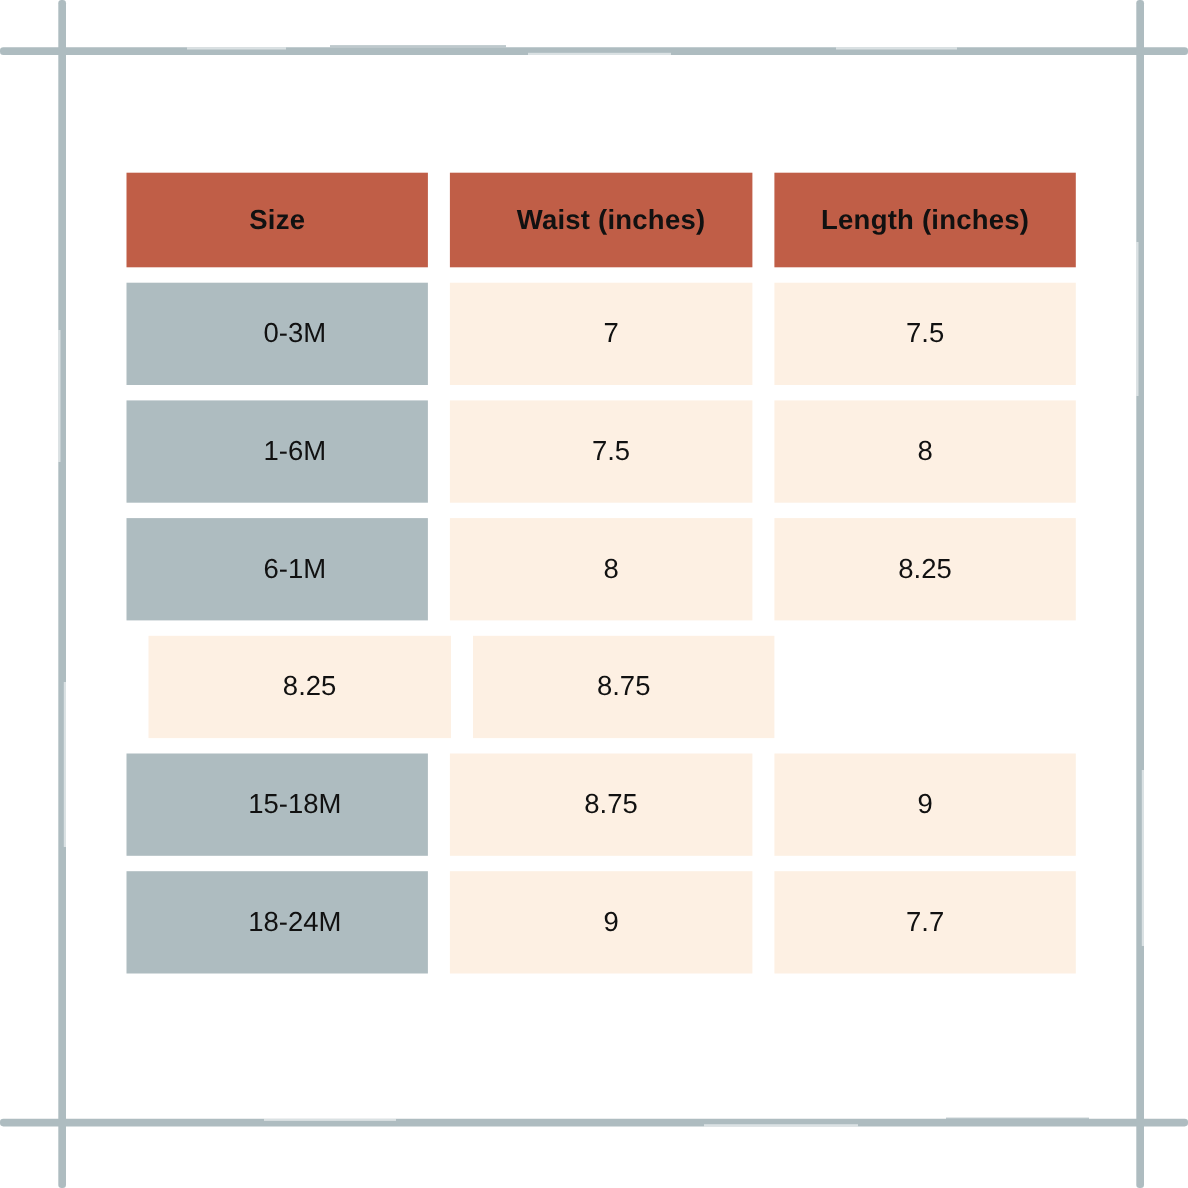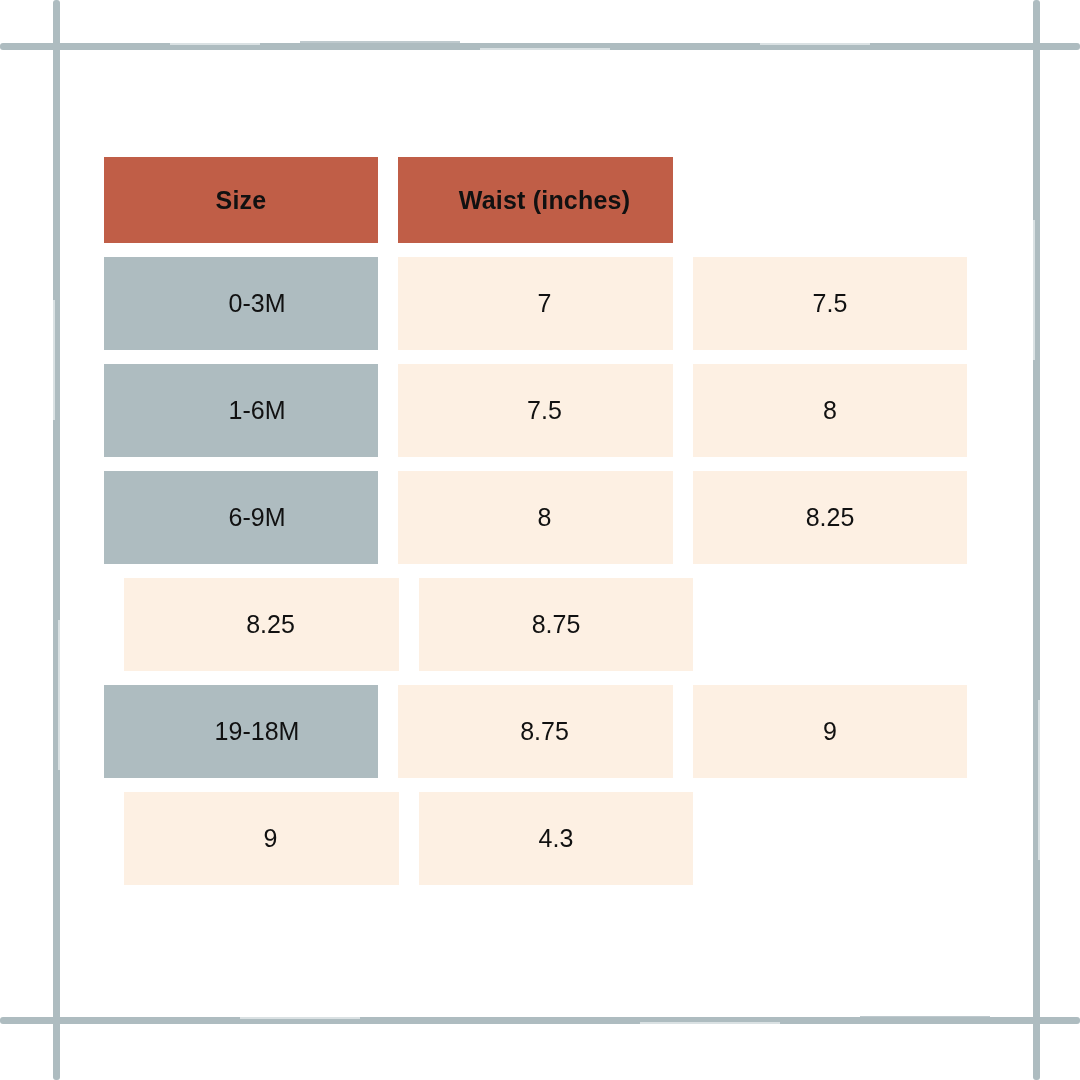--- a/index.html
+++ b/index.html
@@ -44,21 +44,21 @@
   }
 
   #frame-top    { left: 0px;   top: 43px;  width: 1080px; }
   #frame-bottom { left: 0px;   top: 1017px;width: 1080px; }
   #frame-left   { left: 53px;  top: 0px;   height: 1080px; }
   #frame-right  { left: 1033px;top: 0px;   height: 1080px; }
 
   
   #size-table {
     position: absolute;
-    left: 104px;
+    left: 115px;
     top: 157px;
     width: 863px;
   }
   .table-row {
     display: flex;
     width: 100%;
   }
   .table-row + .table-row {
     margin-top: 14px;
   }
@@ -114,50 +114,52 @@
   <div class="frame-rough" style="left:240px; top:1017px;width:120px;height:2px;"></div>
   <div class="frame-rough" style="left:640px; top:1022px;width:140px;height:2px;"></div>
   <div class="frame-ink" style="left:300px; top:41px;  width:160px;height:2px;"></div>
   <div class="frame-ink" style="left:860px; top:1016px;width:130px;height:2px;"></div>
 
   <div id="size-table">
 
     <div class="table-row header-row">
       <div class="cell col-0">Size</div>
       <div class="cell col-1">Waist (inches)</div>
+      <div class="cell col-2">Length (inches)</div>
     </div>
 
     <div class="table-row body-row">
       <div class="cell col-0 size-cell">0-3M</div>
       <div class="cell col-1 value-cell">7</div>
       <div class="cell col-2 value-cell">7.5</div>
     </div>
 
     <div class="table-row body-row">
       <div class="cell col-0 size-cell">1-6M</div>
       <div class="cell col-1 value-cell">7.5</div>
       <div class="cell col-2 value-cell">8</div>
     </div>
 
     <div class="table-row body-row">
-      <div class="cell col-0 size-cell">6-9M</div>
+      <div class="cell col-0 size-cell">6-1M</div>
       <div class="cell col-1 value-cell">8</div>
       <div class="cell col-2 value-cell">8.25</div>
     </div>
 
     <div class="table-row body-row">
       <div class="cell col-1 value-cell">8.25</div>
       <div class="cell col-2 value-cell">8.75</div>
     </div>
 
     <div class="table-row body-row">
-      <div class="cell col-0 size-cell">19-18M</div>
+      <div class="cell col-0 size-cell">15-18M</div>
       <div class="cell col-1 value-cell">8.75</div>
       <div class="cell col-2 value-cell">9</div>
     </div>
 
     <div class="table-row body-row">
+      <div class="cell col-0 size-cell">18-24M</div>
       <div class="cell col-1 value-cell">9</div>
-      <div class="cell col-2 value-cell">4.3</div>
+      <div class="cell col-2 value-cell">7.7</div>
     </div>
 
   </div>
 </div>
 
 </body></html>

